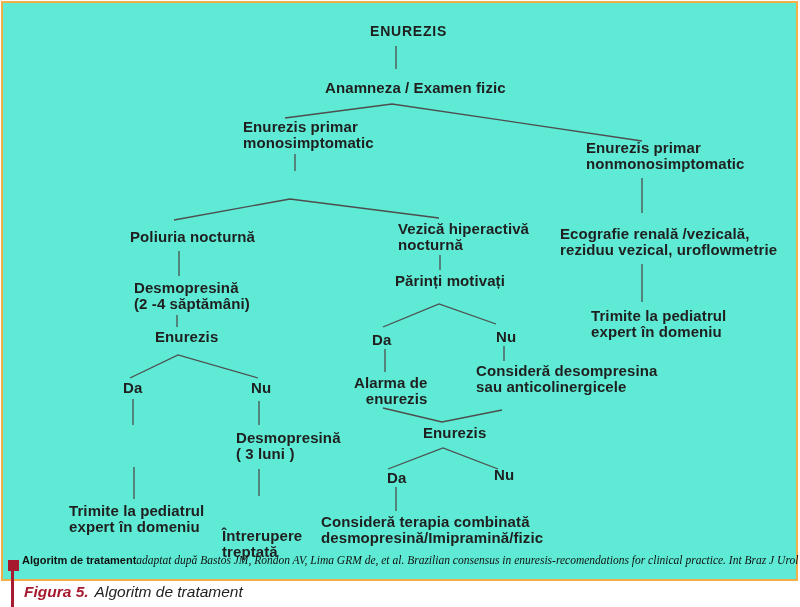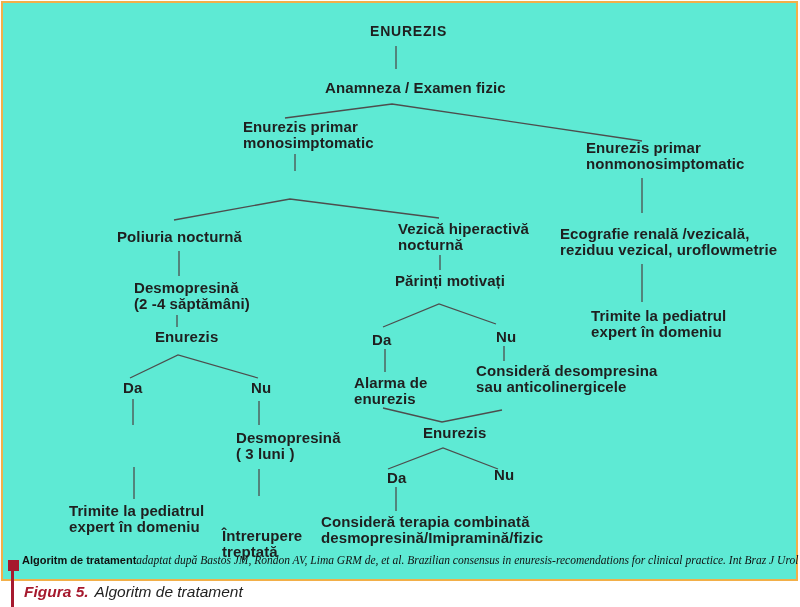--- a/index.html
+++ b/index.html
@@ -72,38 +72,38 @@
     <path d="M393,484 L393,508"></path>
 
     <path d="M639,175 L639,210"></path>
     <path d="M639,261 L639,299"></path>
   </svg>
 
   <div class="node root" style="left:367px;top:21px;">ENUREZIS</div>
   <div class="node" style="left:322px;top:77px;">Anamneza / Examen fizic</div>
   <div class="node" style="left:240px;top:116px;">Enurezis primar
 monosimptomatic</div>
-  <div class="node" style="left:114px;top:226px;text-align:right;">Poliuria nocturnă</div>
+  <div class="node" style="left:127px;top:226px;text-align:right;">Poliuria nocturnă</div>
   <div class="node" style="left:131px;top:277px;">Desmopresină
 (2 -4 săptămâni)</div>
   <div class="node" style="left:152px;top:326px;">Enurezis</div>
   <div class="node" style="left:120px;top:377px;">Da</div>
   <div class="node" style="left:248px;top:377px;">Nu</div>
   <div class="node" style="left:233px;top:427px;">Desmopresină
 ( 3 luni )</div>
   <div class="node" style="left:66px;top:500px;">Trimite la pediatrul
 expert în domeniu</div>
   <div class="node" style="left:219px;top:497px;margin-top:28px;">Întrerupere
 treptată</div>
   <div class="node" style="left:395px;top:218px;">Vezică hiperactivă
 nocturnă</div>
   <div class="node" style="left:392px;top:270px;">Părinți motivați</div>
   <div class="node" style="left:369px;top:329px;">Da</div>
   <div class="node" style="left:493px;top:326px;">Nu</div>
-  <div class="node" style="left:351px;top:372px;">Alarma de
+  <div class="node" style="left:351px;top:372px;text-align:right;">Alarma de
 enurezis</div>
   <div class="node" style="left:473px;top:360px;">Consideră desompresina
 sau anticolinergicele</div>
   <div class="node" style="left:420px;top:422px;">Enurezis</div>
   <div class="node" style="left:384px;top:467px;">Da</div>
   <div class="node" style="left:491px;top:464px;">Nu</div>
   <div class="node" style="left:318px;top:511px;">Consideră terapia combinată
 desmopresină/Imipramină/fizic</div>
   <div class="node" style="left:583px;top:137px;">Enurezis primar
 nonmonosimptomatic</div>

